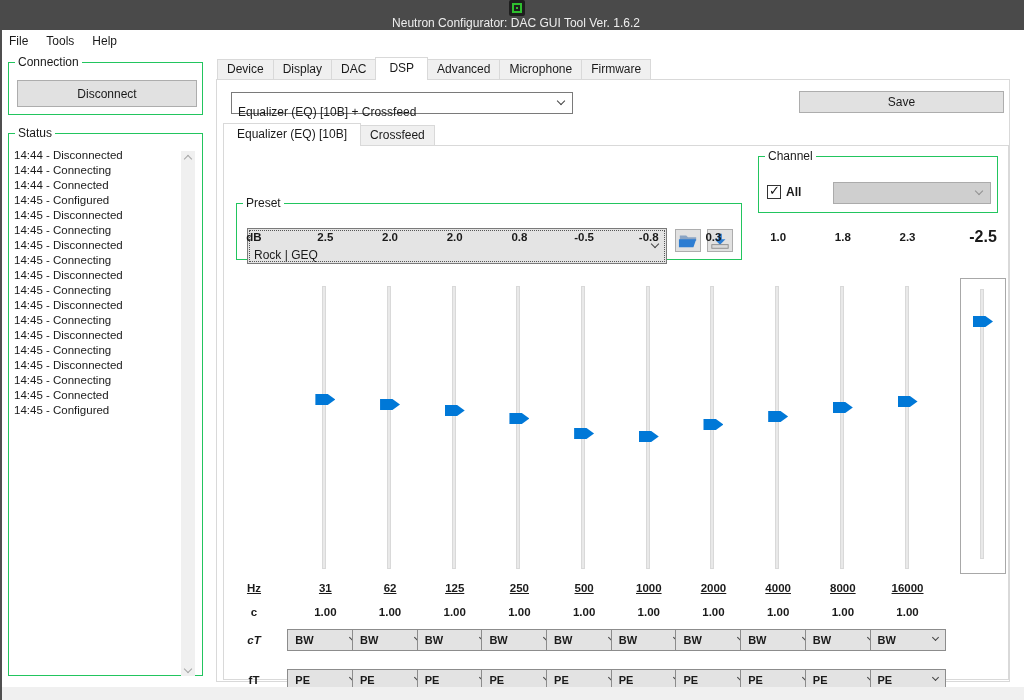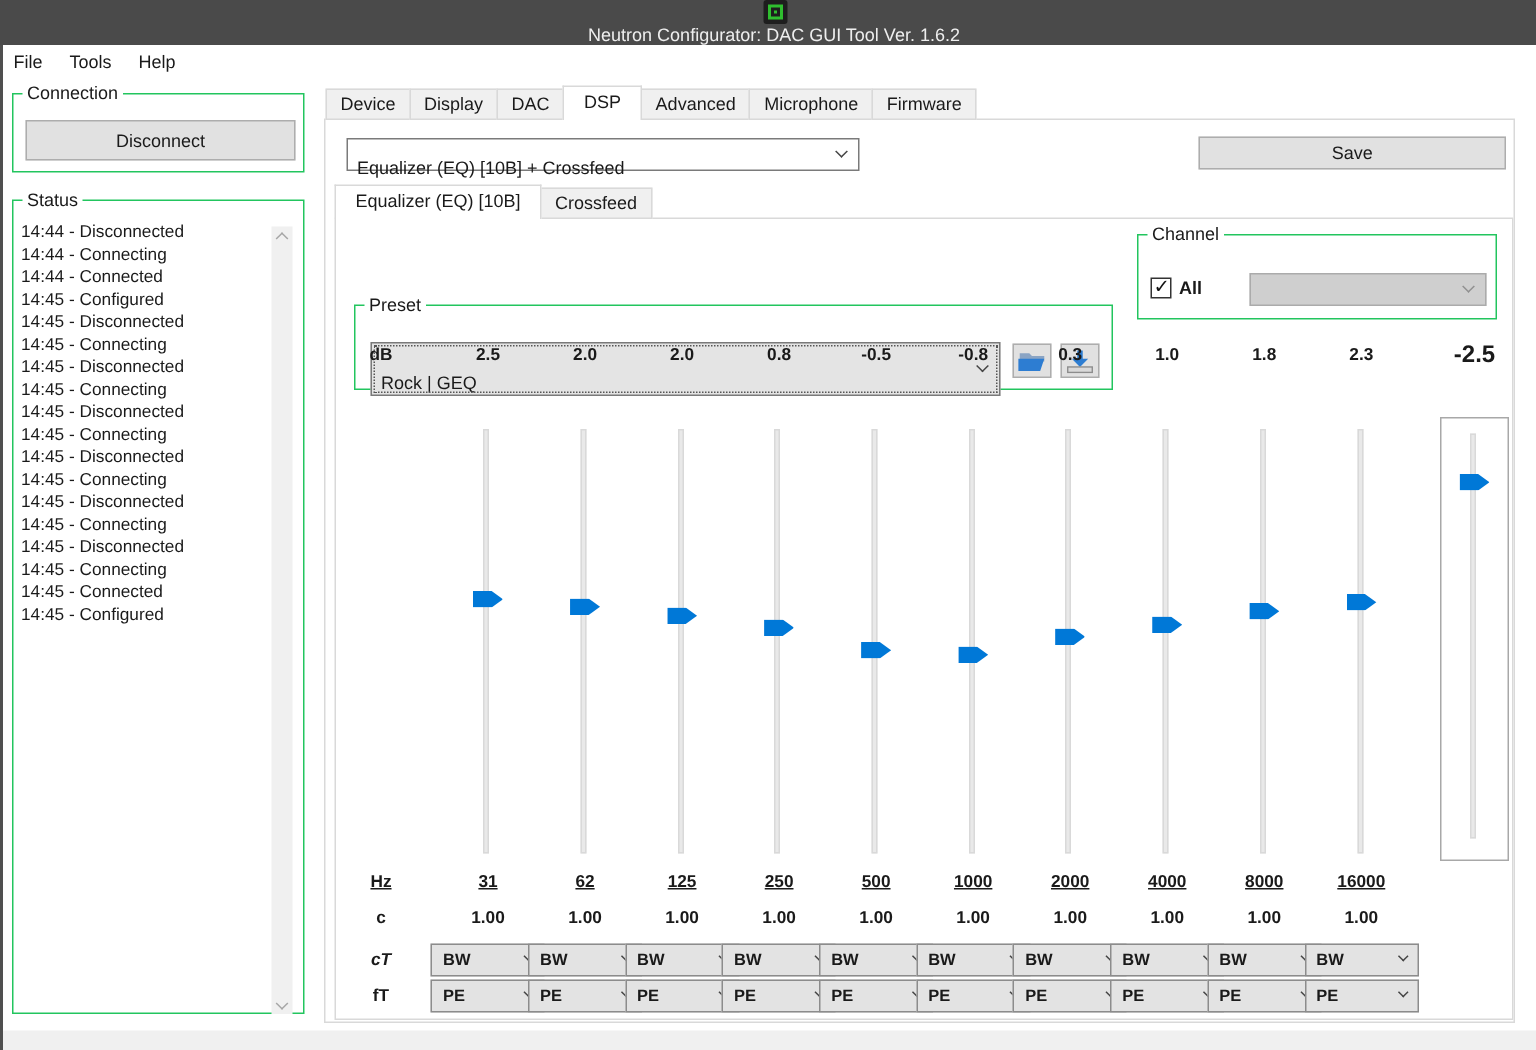--- a/index.html
+++ b/index.html
@@ -91,21 +91,21 @@
   .band-col { width:64.7px; }
   .r-db { height:20px; line-height:16px; font-weight:600; font-size:11.5px; }
   .row-lab { font-weight:700; font-size:11.5px; }
   .slider { height:290px; margin-top:34px; position:relative; width:100%; }
   .track { position:absolute; left:50%; margin-left:-3px; top:3px; width:4px; height:283px; background:#e9e9e9; border:1px solid #d9d9d9; }
   .thumb { position:absolute; left:50%; margin-left:-10px; width:20px; height:11px; background:#0078d7;
            clip-path:polygon(0 0,62% 0,100% 50%,62% 100%,0 100%); }
   .r-hz { height:16px; margin-top:8px; line-height:14px; font-weight:600; font-size:11.5px;text-decoration:underline; }
   .r-c  { height:16px; margin-top:8px; line-height:14px; font-weight:600; font-size:11.5px; }
   .r-ct { height:22px; margin-top:8px; }
-  .r-ft { height:22px; margin-top:2px; }
+  .r-ft { height:22px; margin-top:18px; }
   .mini-combo { width:76px; height:22px; background:#e3e3e3; border:1px solid #8c8c8c; position:relative; display:flex; align-items:center; padding-left:7px; font-size:11px; font-weight:600; }
   .mini-combo .chev { position:absolute; right:7px; top:50%; margin-top:-5px; width:5px; height:5px; }
 
   
   #master-col { position:absolute; right:0; top:0; width:46px; height:446px; }
   #master-db { position:absolute; left:0; top:0; width:46px; text-align:center; line-height:16px; font-weight:600; font-size:16px; }
   #master-frame { position:absolute; left:0; top:49px; width:46px; height:296px; border:1px solid #a8a8a8; }
   #master-frame .track { top:10px; height:270px; }
 
   

